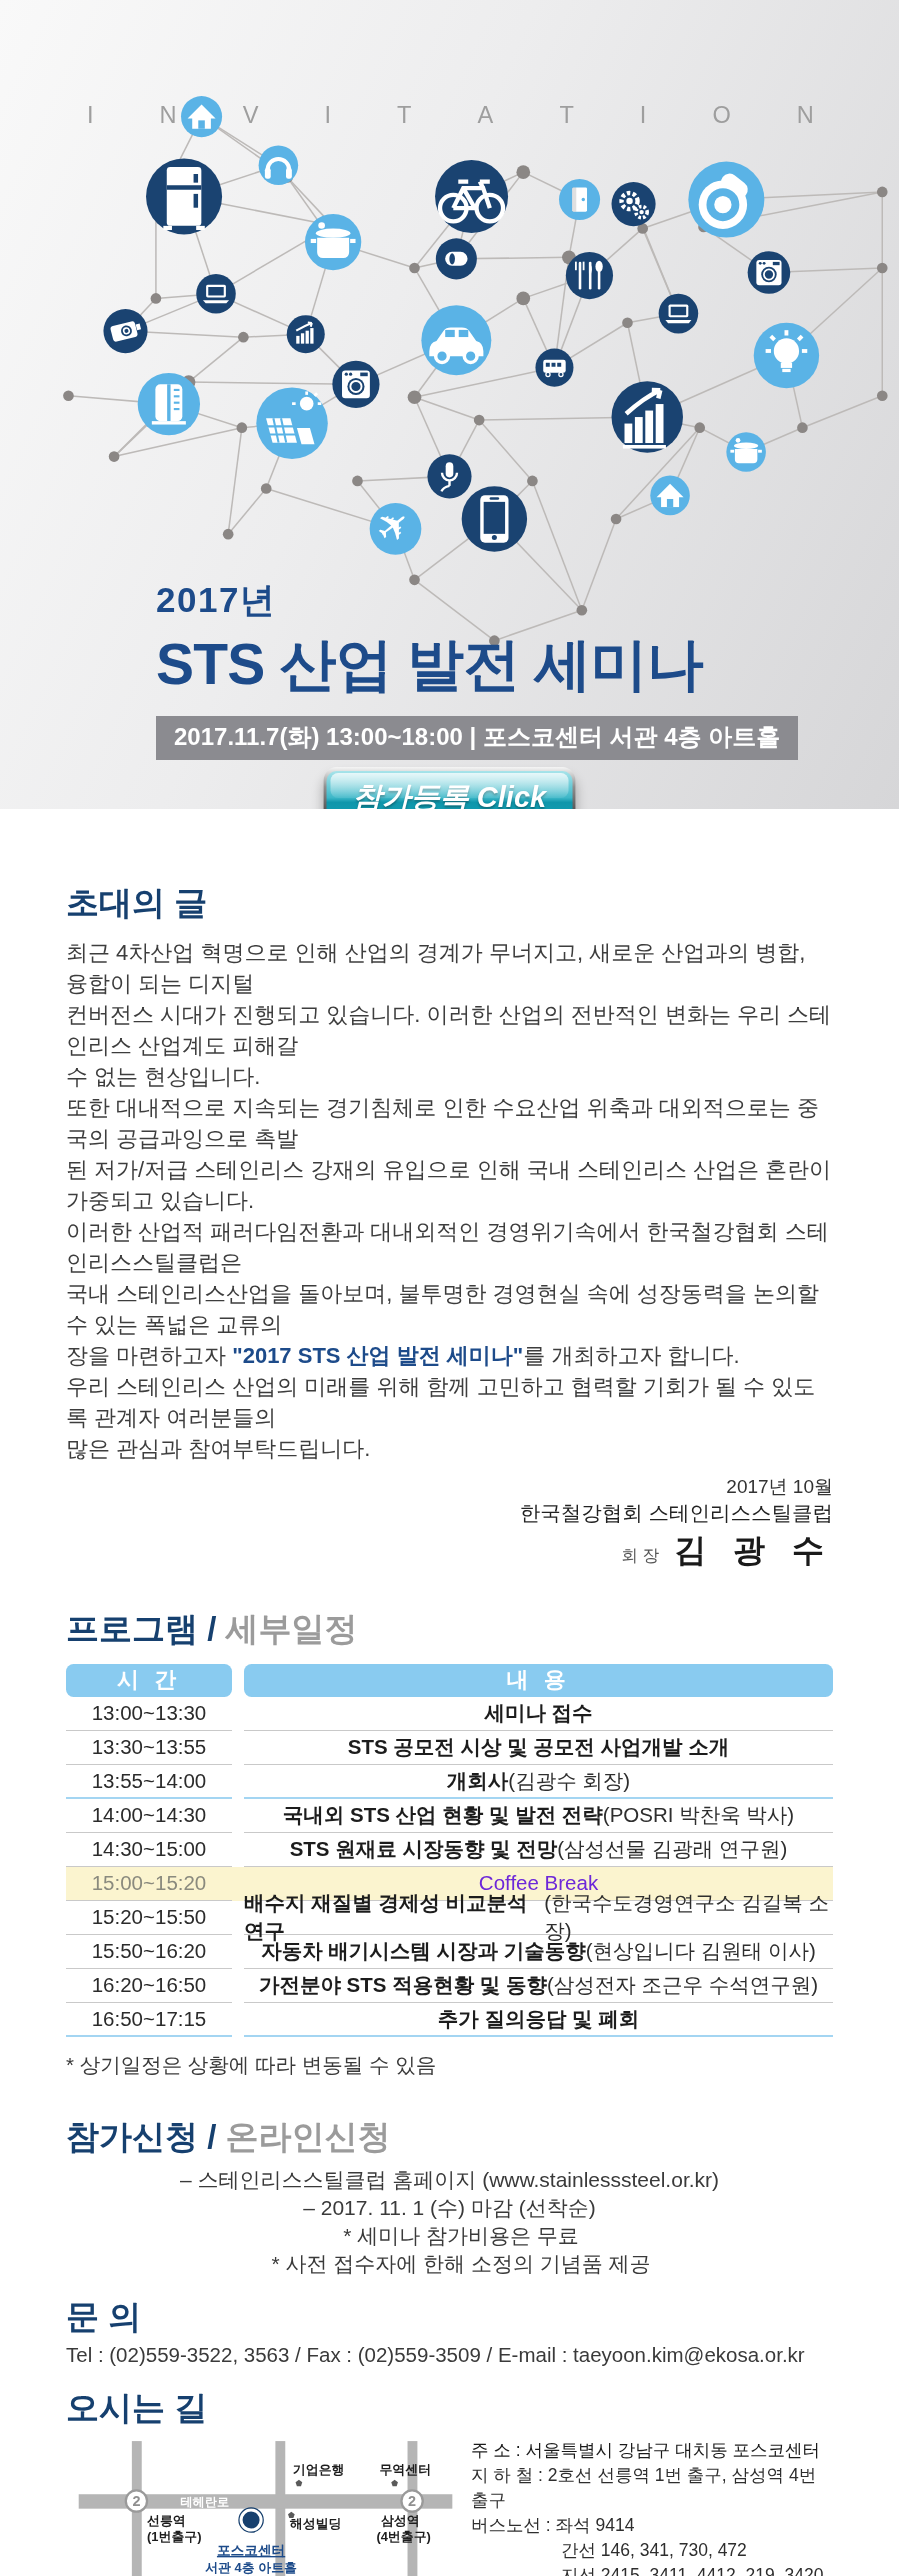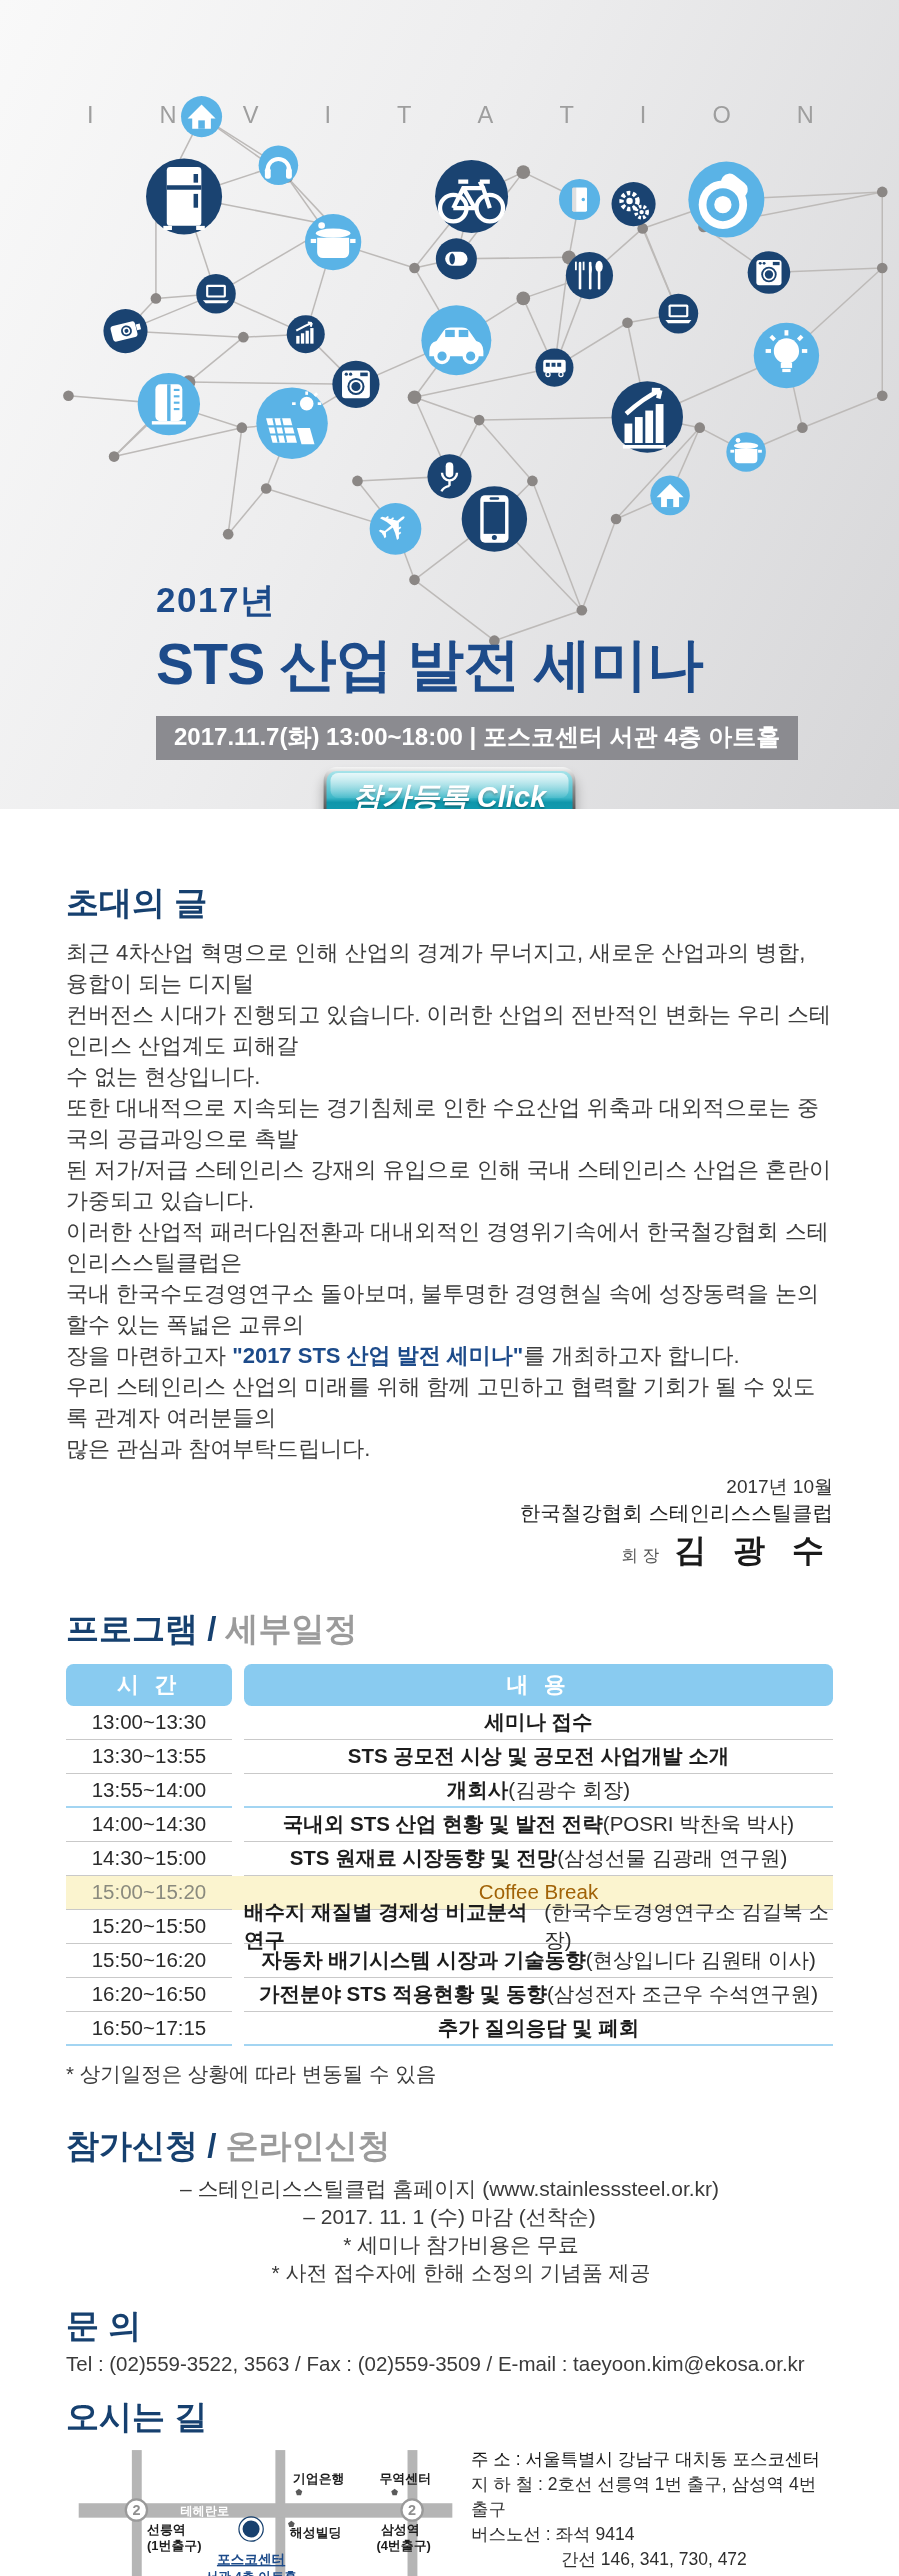--- a/index.html
+++ b/index.html
@@ -37,31 +37,31 @@
   .signature{margin-top:12px;text-align:right;}
   .sig-date{font-size:19px;color:#333;line-height:21px;}
   .sig-org{font-size:20.5px;color:#222;line-height:23px;margin-top:4.6px;}
   .sig-name-row{margin-top:7.6px;line-height:37px;}
   .sig-role{font-size:16.7px;color:#555;margin-right:15px;}
   .sig-name{font-size:32px;font-weight:bold;color:#1a1a1a;letter-spacing:9px;}
   
   .sec-program{margin-top:35px;}
   .p-table{margin-top:18px;}
   .p-head{display:grid;grid-template-columns:166px 1fr;column-gap:12px;}
-  .p-pill{height:42px;border-radius:7.6px;background:#89cbf0;color:#fff;font-size:22px;font-weight:bold;
+  .p-pill{height:33px;border-radius:7.6px;background:#89cbf0;color:#fff;font-size:22px;font-weight:bold;
           letter-spacing:4.6px;display:flex;align-items:center;justify-content:center;}
   .p-row{display:grid;grid-template-columns:166px 1fr;column-gap:12px;}
   .p-cell{display:flex;align-items:center;justify-content:center;height:33px;border-bottom:1.5px solid #c9c9c9;}
   .p-row.blue .p-cell{border-bottom:2.3px solid #a3d5f2;height:32px;}
   .p-row.hl{background:#fbf4cf;}
   .p-time{font-size:20.5px;color:#2b2b2b;}
   .p-title{font-size:20.5px;font-weight:bold;color:#1c1c1c;}
   .p-speaker{font-size:20.5px;font-weight:normal;color:#2e2e2e;}
   .p-row.hl .p-time{color:#8a8a7e;}
-  .p-row.hl .p-title{font-weight:normal;color:#a16207;}
+  .p-row.hl .p-title{font-weight:normal;color:#6d28d9;}
   .p-note{margin-top:13.7px;font-size:20.5px;color:#3a3a3a;}
   
   .sec-apply{margin-top:40px;}
   .apply-lines{margin-top:12px;text-align:center;}
   .apply-line{font-size:21px;line-height:28px;color:#3a3a3a;}
   .apply-line.indent{padding-left:23px;}
   .sec-contact{margin-top:21px;}
   .contact-line{margin-top:9px;font-size:20.5px;color:#3a3a3a;}
   
   .sec-directions{margin-top:23px;}
@@ -504,21 +504,21 @@
 
     <div class="sec-invite">
       <div class="sec-h2">초대의 글</div>
       <div id="invite-body" class="invite-body">
           <div class="invite-line">최근 4차산업 혁명으로 인해 산업의 경계가 무너지고, 새로운 산업과의 병합, 융합이 되는 디지털</div>
           <div class="invite-line">컨버전스 시대가 진행되고 있습니다. 이러한 산업의 전반적인 변화는 우리 스테인리스 산업계도 피해갈</div>
           <div class="invite-line">수 없는 현상입니다.</div>
           <div class="invite-line">또한 대내적으로 지속되는 경기침체로 인한 수요산업 위축과 대외적으로는 중국의 공급과잉으로 촉발</div>
           <div class="invite-line">된 저가/저급 스테인리스 강재의 유입으로 인해 국내 스테인리스 산업은 혼란이 가중되고 있습니다.</div>
           <div class="invite-line">이러한 산업적 패러다임전환과 대내외적인 경영위기속에서 한국철강협회 스테인리스스틸클럽은</div>
-          <div class="invite-line">국내 한국수도경영연구소 돌아보며, 불투명한 경영현실 속에 성장동력을 논의할수 있는 폭넓은 교류의</div>
+          <div class="invite-line">국내 스테인리스산업을 돌아보며, 불투명한 경영현실 속에 성장동력을 논의할수 있는 폭넓은 교류의</div>
           <div class="invite-line"><span>장을 마련하고자 </span><span class="hl-title">"2017 STS 산업 발전 세미나"</span><span>를 개최하고자 합니다.</span></div>
           <div class="invite-line">우리 스테인리스 산업의 미래를 위해 함께 고민하고 협력할 기회가 될 수 있도록 관계자 여러분들의</div>
           <div class="invite-line">많은 관심과 참여부탁드립니다.</div>
         </div>
       <div class="signature">
         <div class="sig-date">2017년 10월</div>
         <div class="sig-org">한국철강협회 스테인리스스틸클럽</div>
         <div class="sig-name-row">
           <span class="sig-role">회 장</span><span class="sig-name">김 광 수</span>
         </div>

